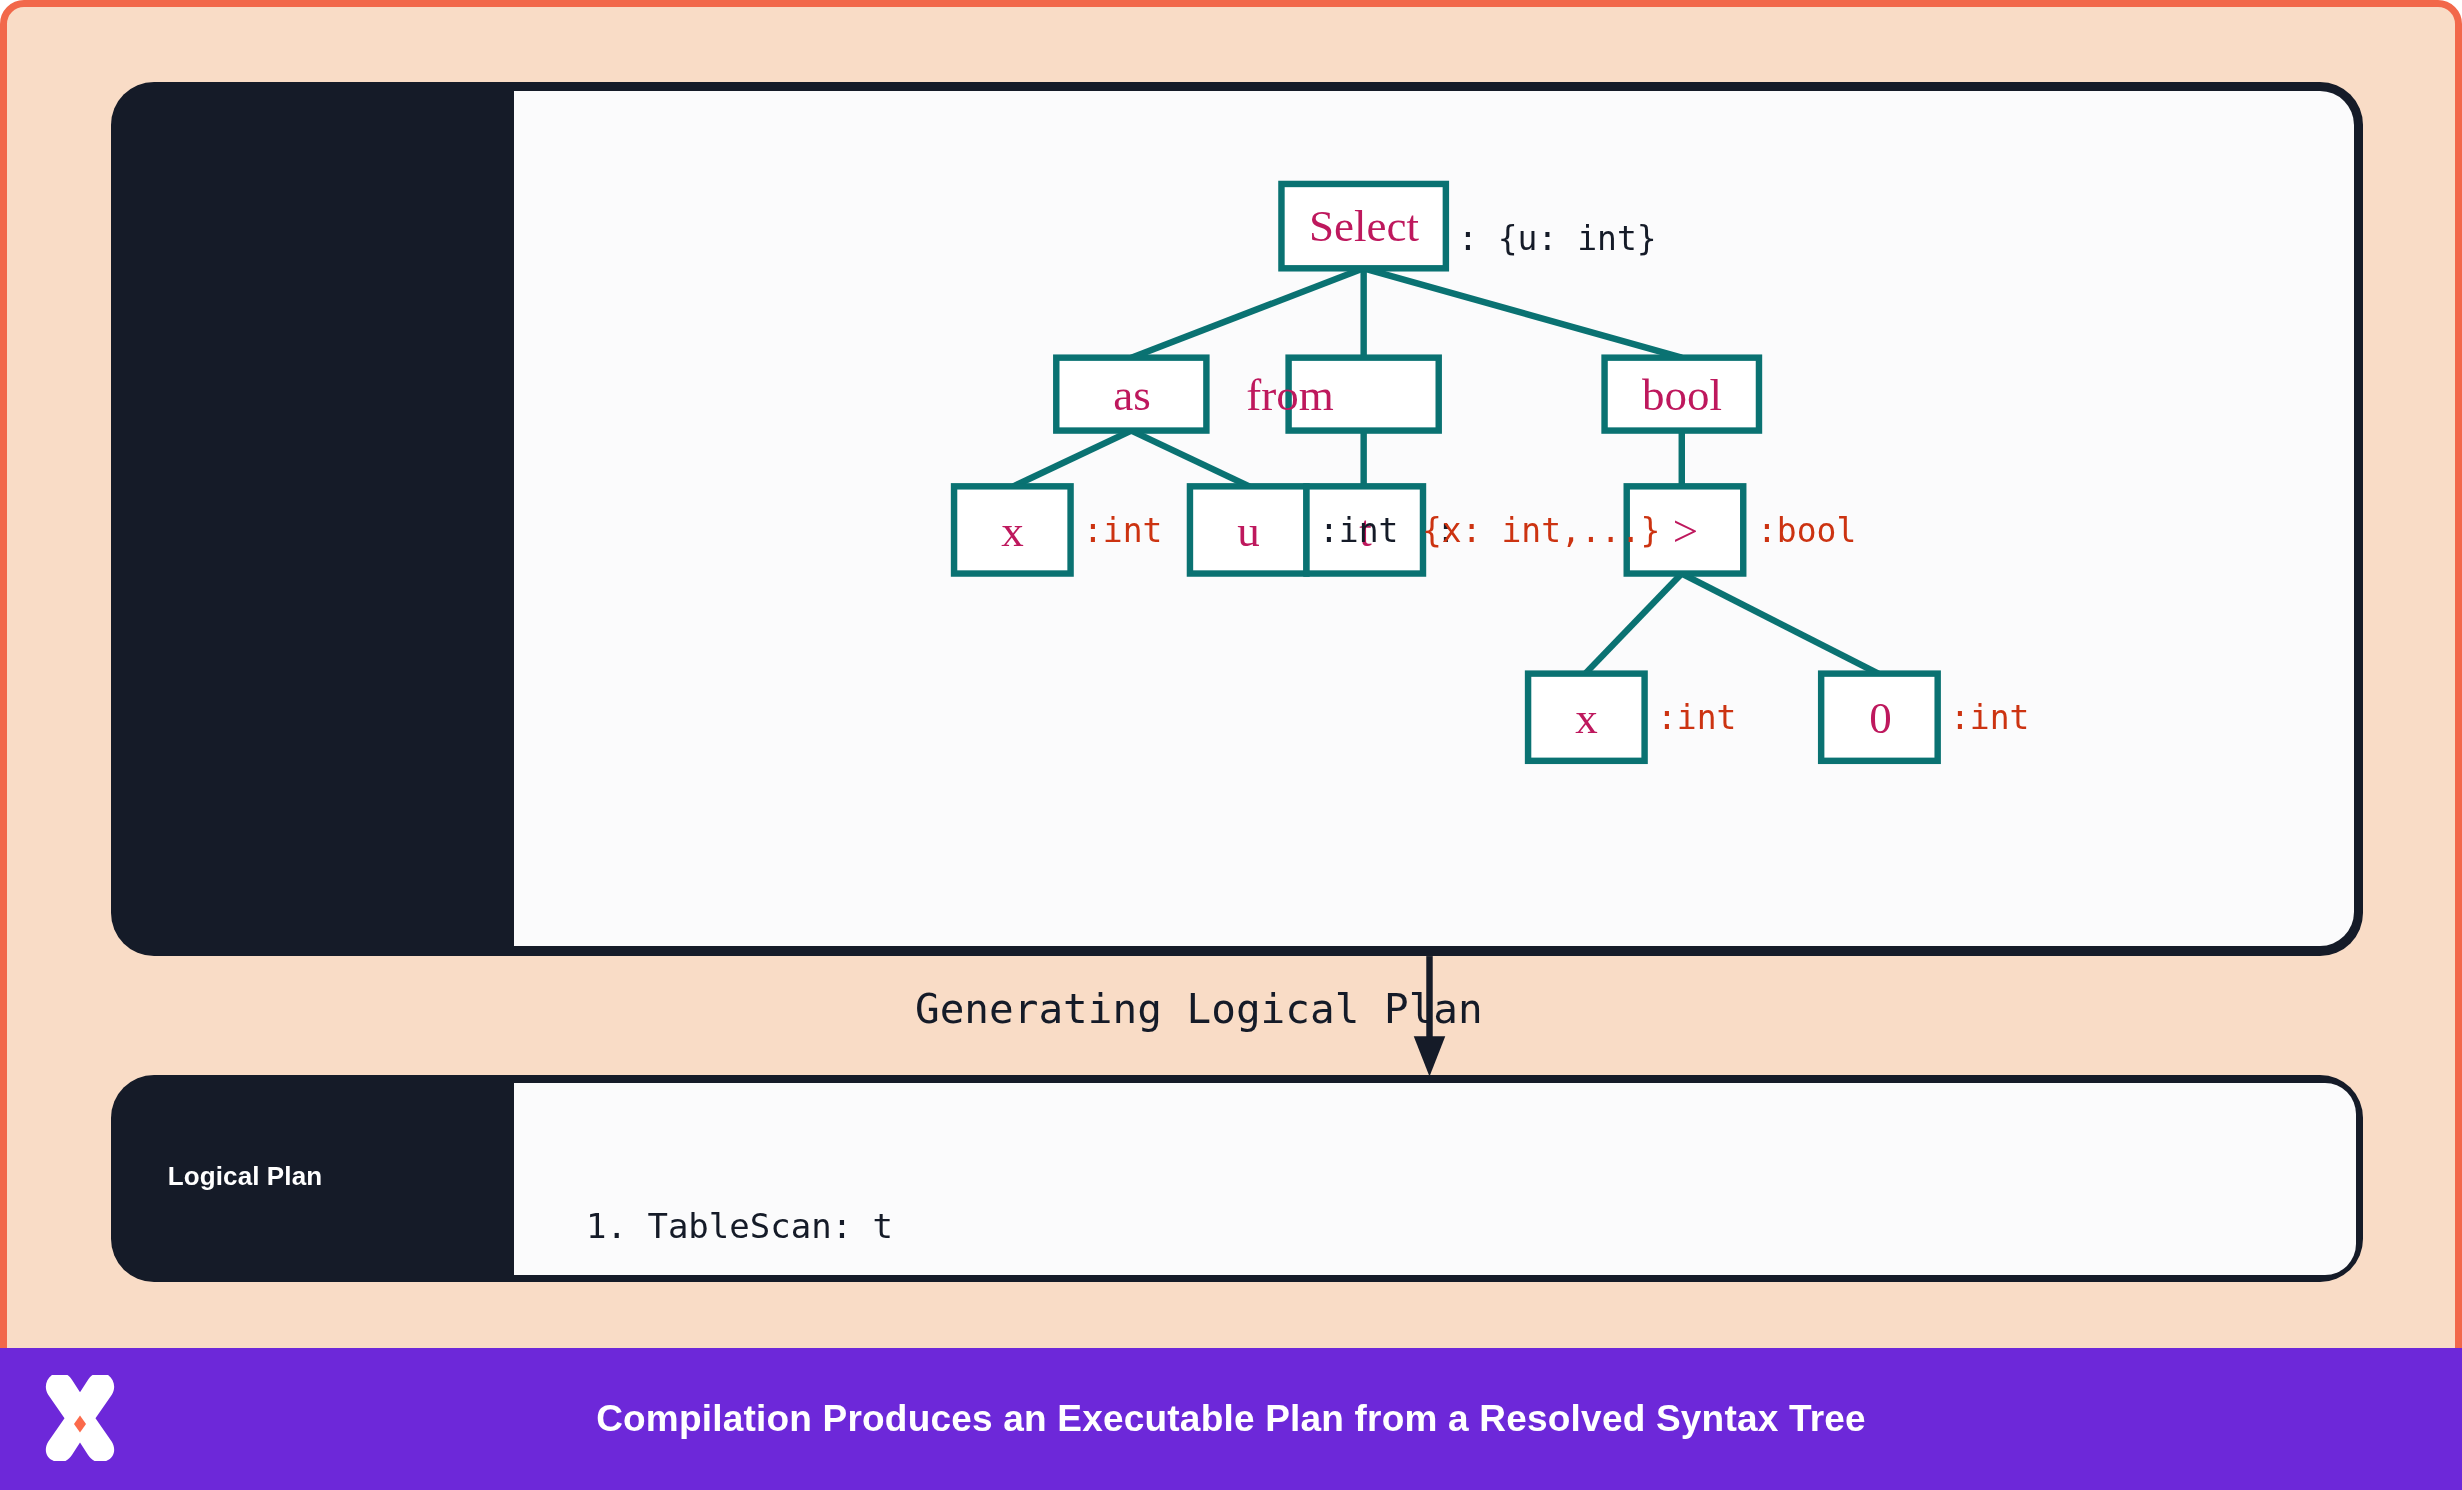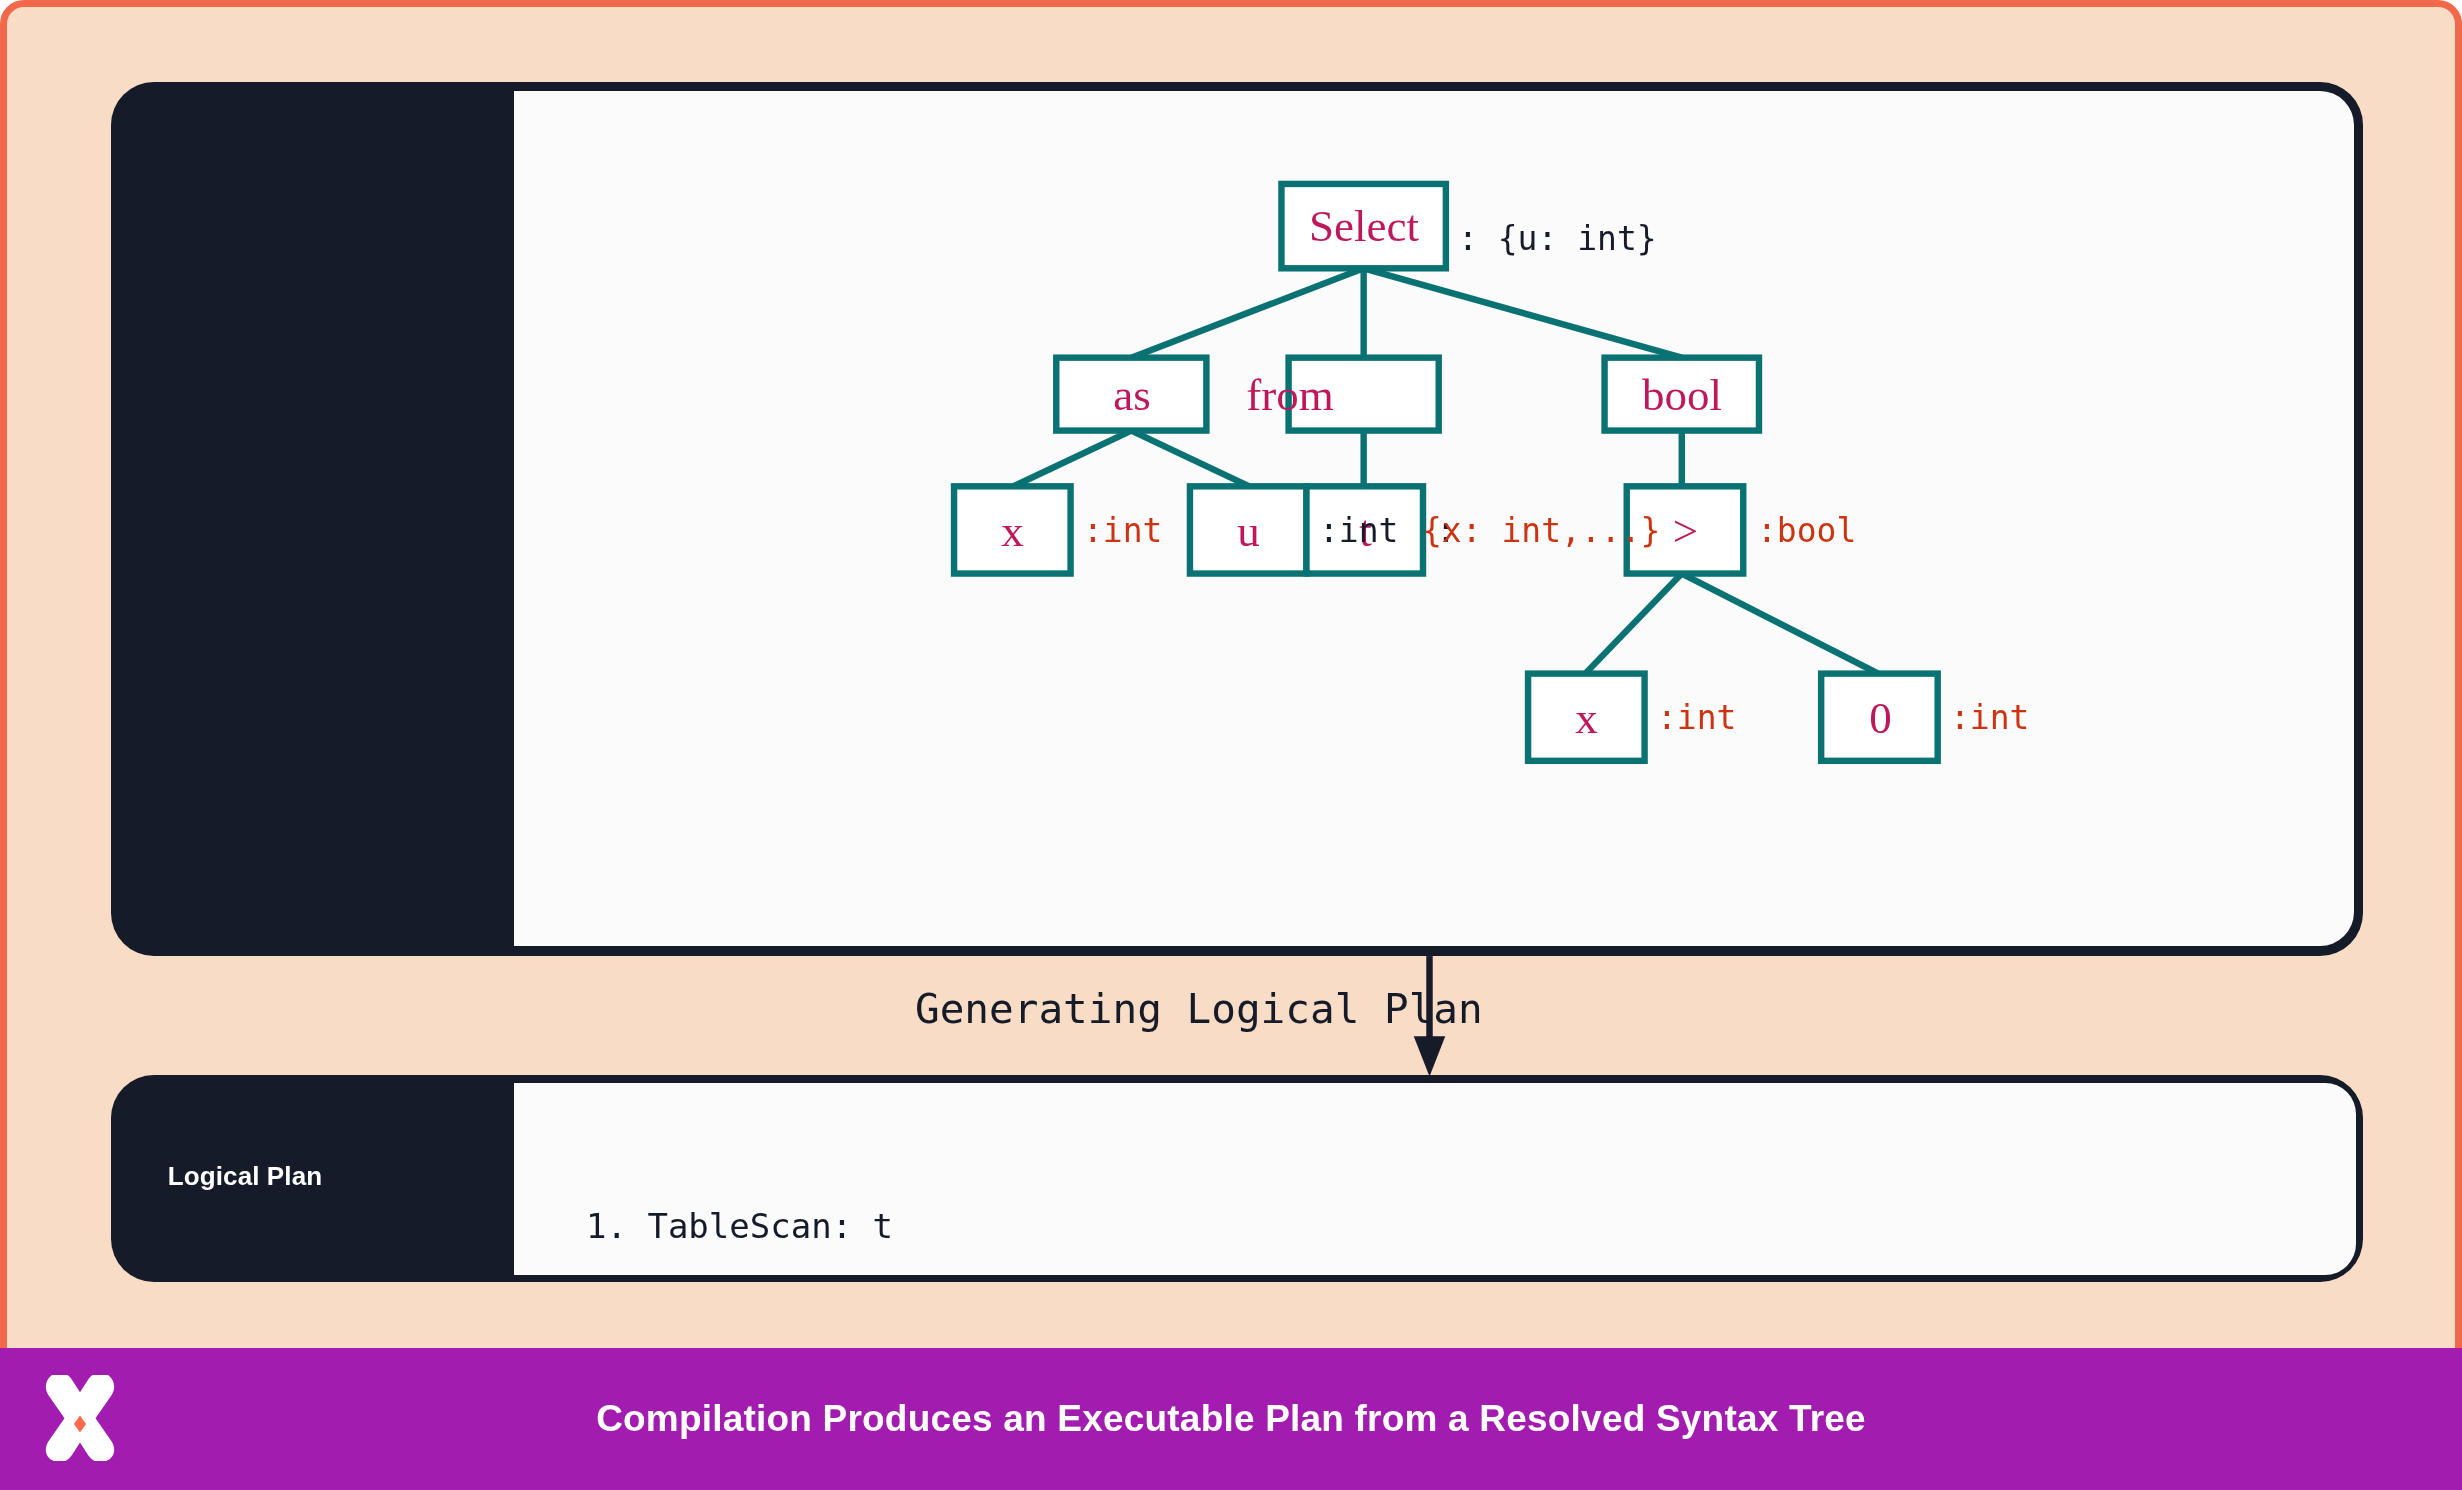--- a/index.html
+++ b/index.html
@@ -48,21 +48,21 @@
              color:#151B28;white-space:pre;}
   #gen-arrow{position:absolute;left:1401px;top:949px;width:43px;height:122px;}
 
   
   #plan{position:absolute;left:579px;top:1101px;
         font-family:"DejaVu Sans Mono", monospace;font-size:34px;
         color:#151B28;line-height:1.40;white-space:pre;}
 
   
   #footer{position:absolute;left:0;top:1348px;width:2462px;height:142px;
-          background:#a21caf;display:flex;align-items:center;}
+          background:#6d28d9;display:flex;align-items:center;}
   #logo{position:absolute;left:37px;top:27px;width:86px;height:86px;}
   #caption{position:absolute;left:0;top:0;width:2462px;height:142px;
            display:flex;align-items:center;justify-content:center;
            color:#ffffff;font-weight:bold;font-size:37px;letter-spacing:0.2px;}
 </style>
 </head>
 <body>
 
 <div id="frame">
 

